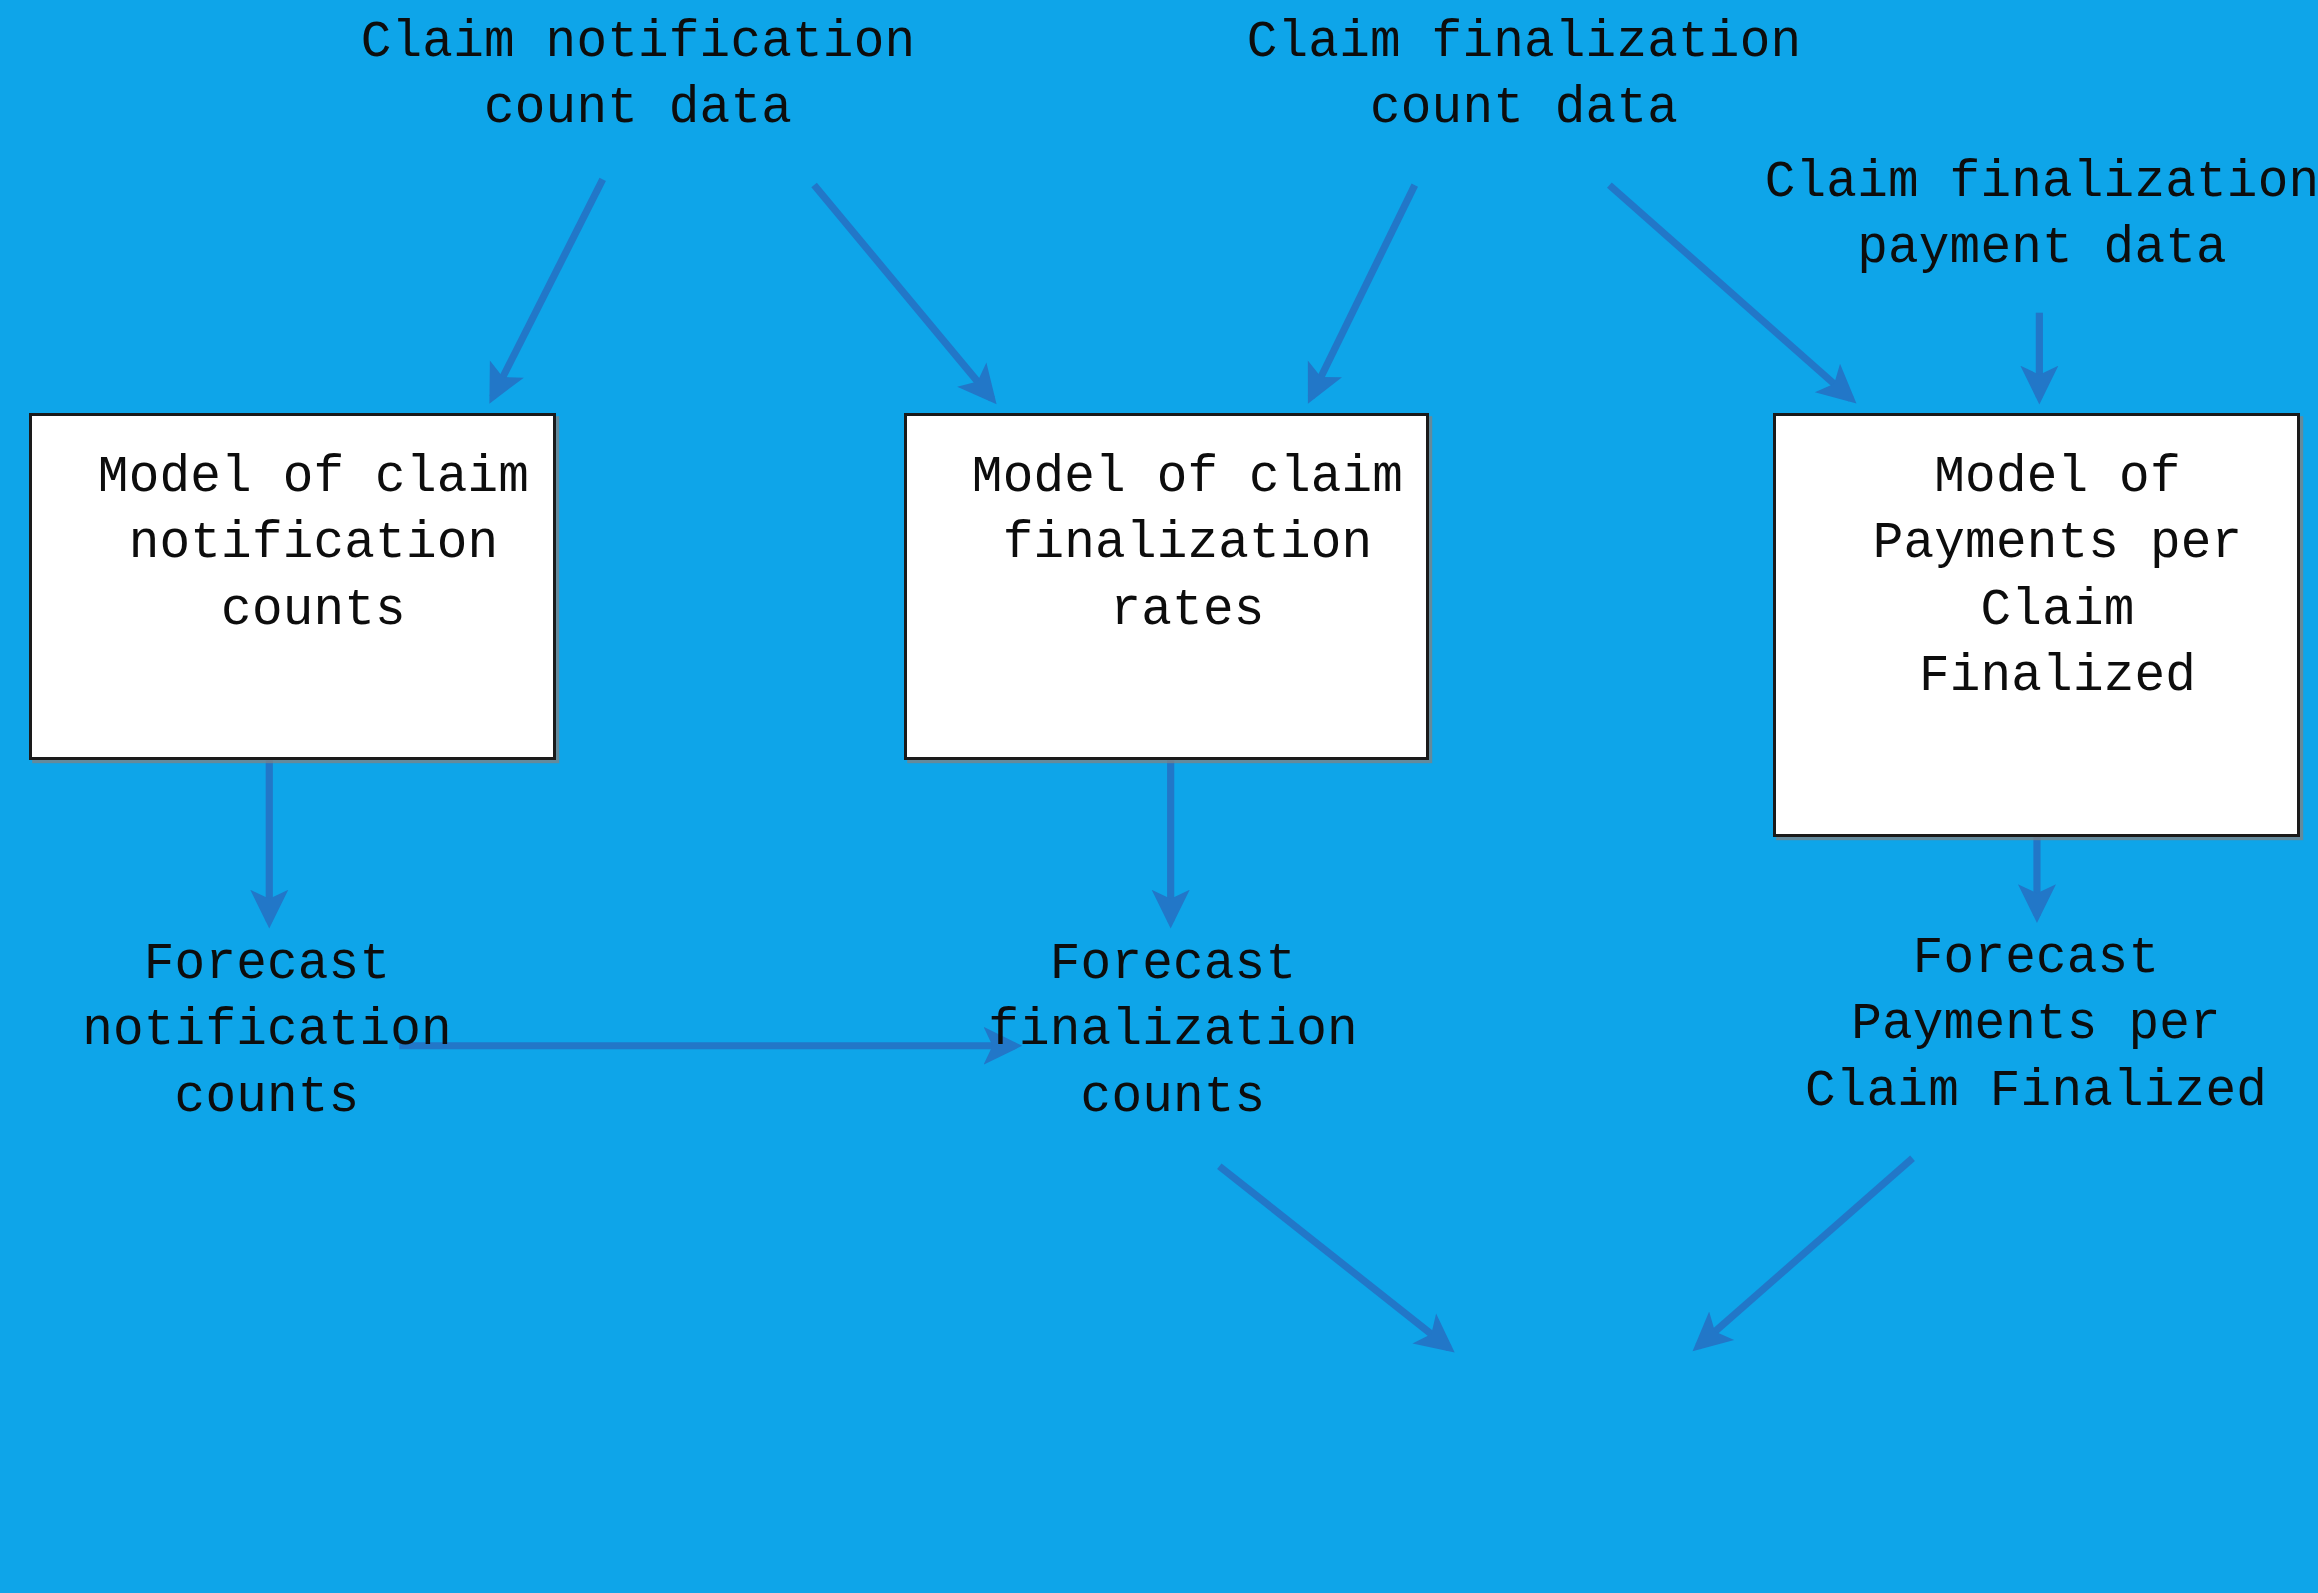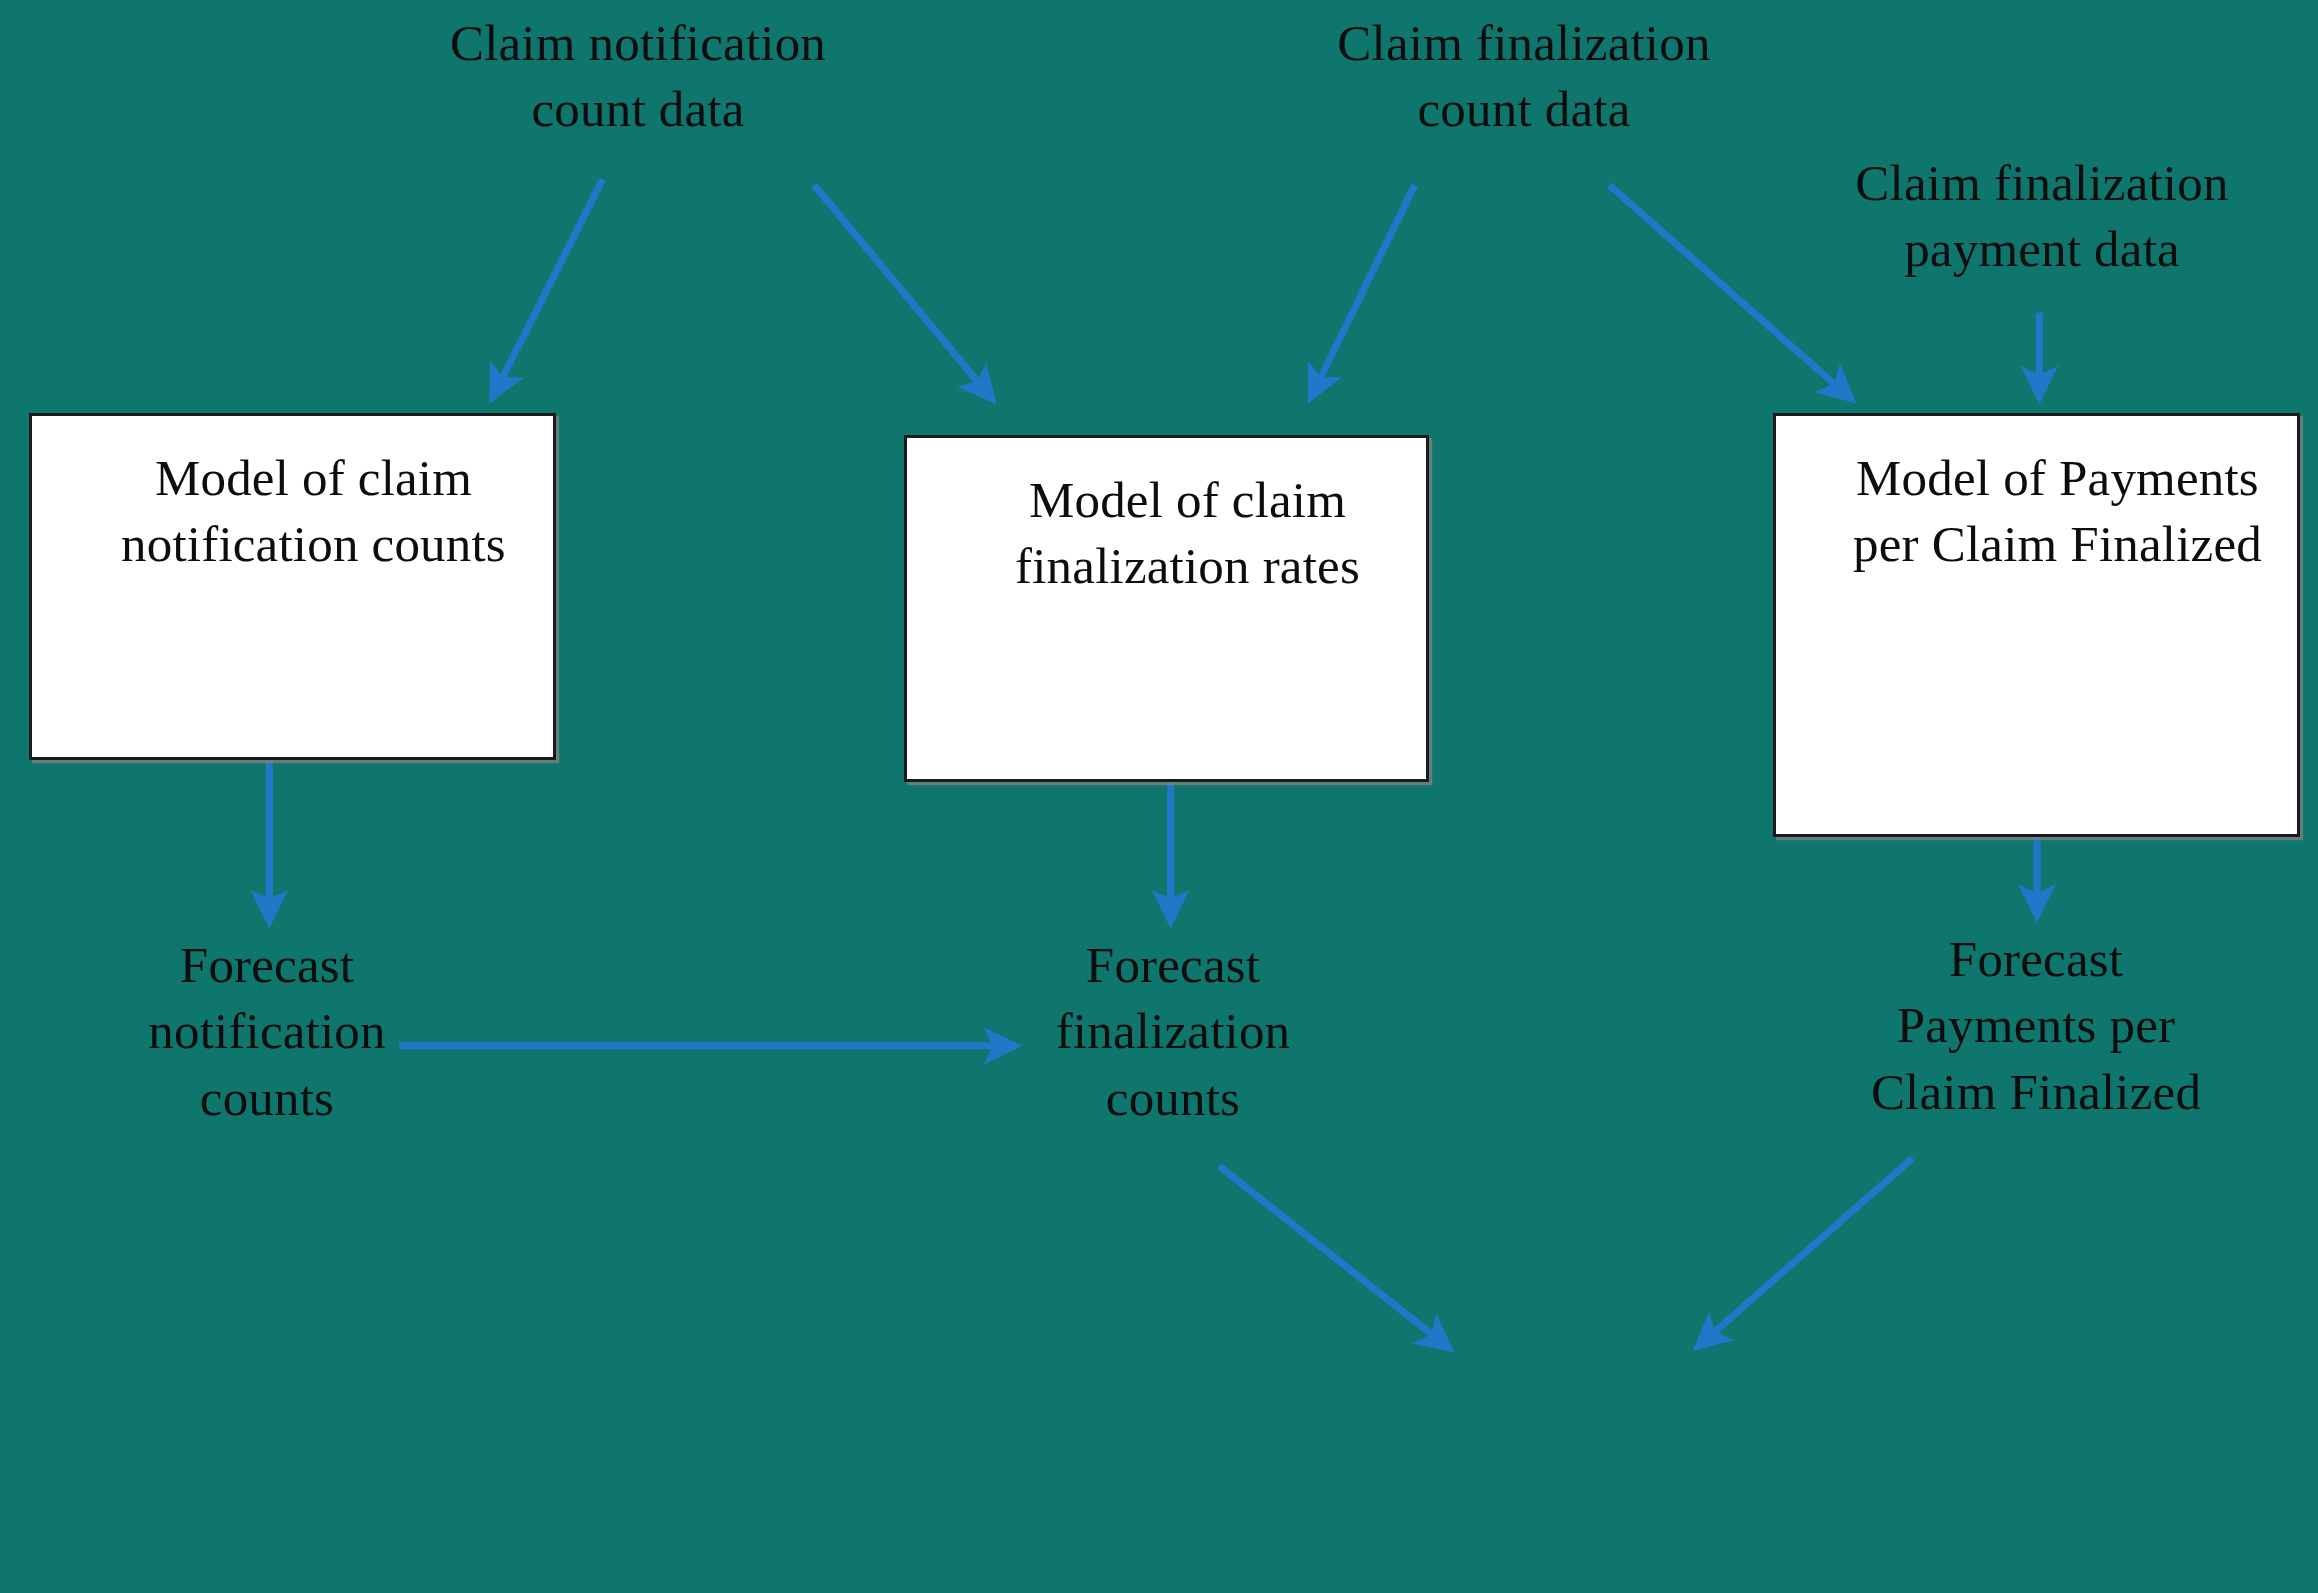--- a/index.html
+++ b/index.html
@@ -4,22 +4,22 @@
 <style>
   html, body {
     margin: 0;
     padding: 0;
     background: #ffffff;
   }
   #canvas {
     position: relative;
     width: 2319px;
     height: 1593px;
-    background: #0f766e;
-    font-family: Liberation Serif, serif;
+    background: #0ea5e9;
+    font-family: Liberation Mono, monospace;
     color: #0d0d0d;
     overflow: hidden;
   }
   
   #arrows {
     position: absolute;
     left: 0;
     top: 0;
     width: 2319px;
     height: 1593px;
@@ -103,21 +103,21 @@
 
   <div class="txt" style="left:1739px; top:150px; width:606px;">Claim finalization
 payment data</div>
 
   <div class="box" style="left:29px; top:413px; width:527px; height:347px;">
     <div class="box-label">Model of claim
 notification
 counts</div>
   </div>
 
-  <div class="box" style="left:904px; top:435px; width:525px; height:347px;">
+  <div class="box" style="left:904px; top:413px; width:525px; height:347px;">
     <div class="box-label">Model of claim
 finalization
 rates</div>
   </div>
 
   <div class="box" style="left:1773px; top:413px; width:527px; height:424px;">
     <div class="box-label">Model of
 Payments per
 Claim Finalized</div>
   </div>

